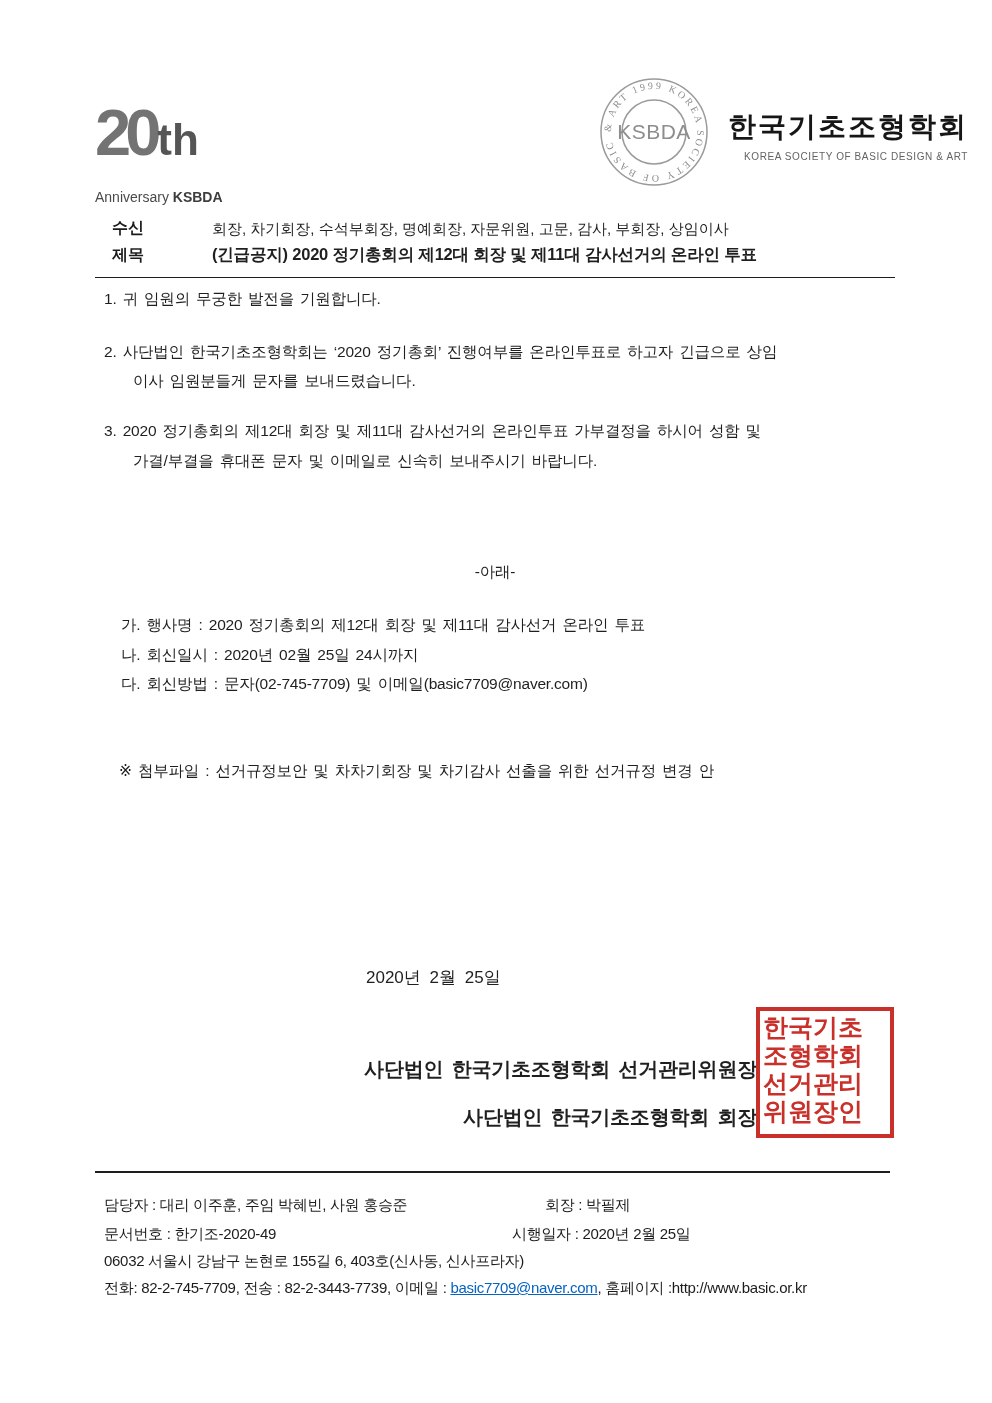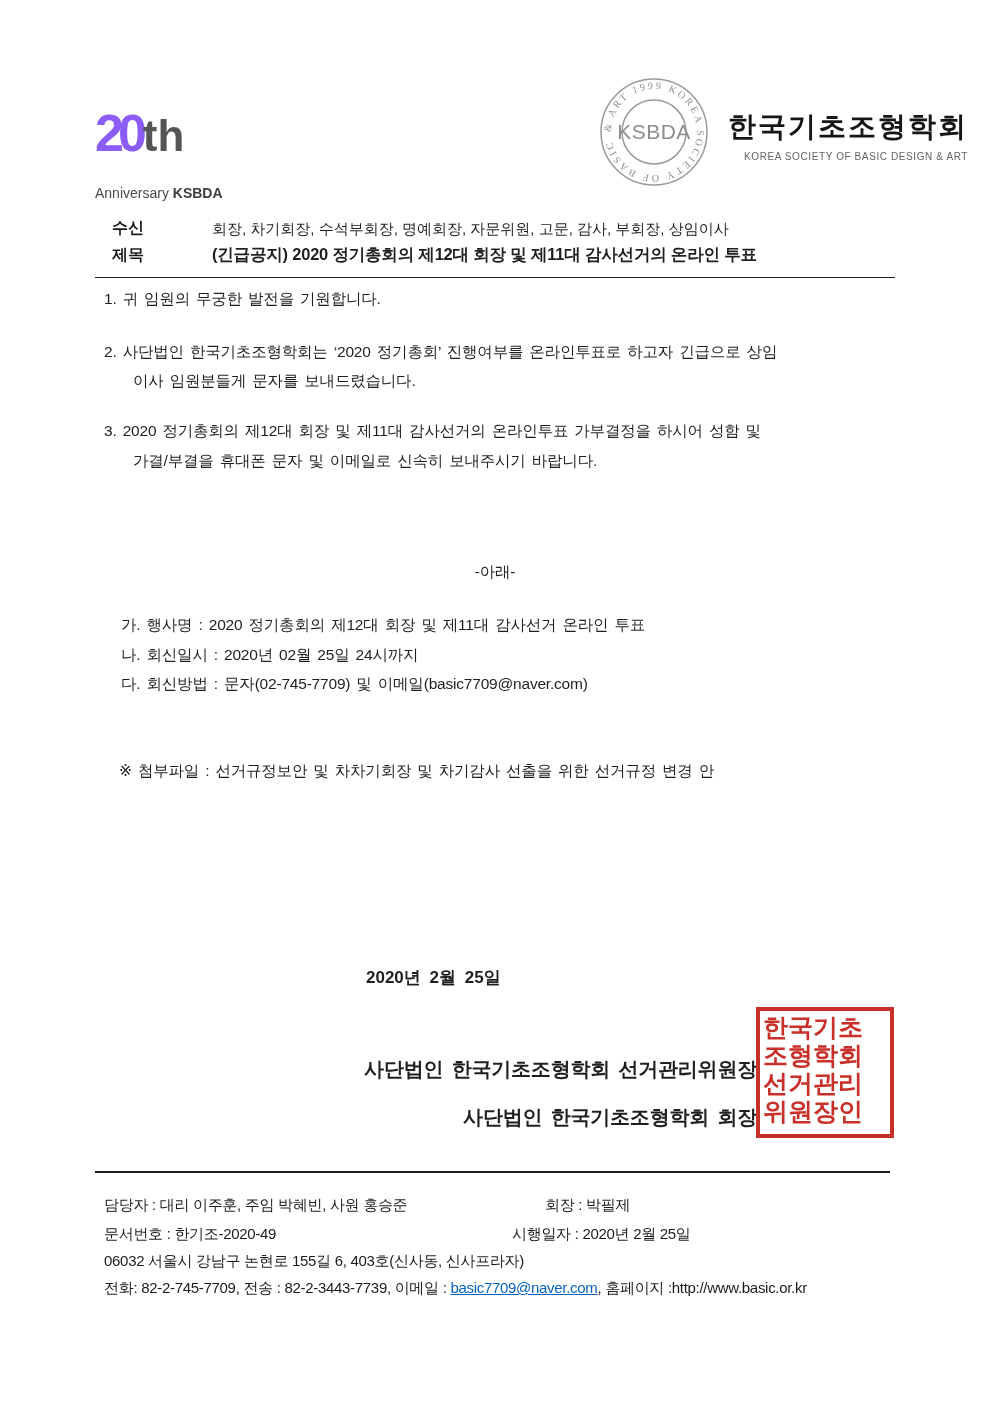--- a/index.html
+++ b/index.html
@@ -7,21 +7,21 @@
     position:relative; width:992px; height:1403px; margin:0 auto;
     background:#ffffff; overflow:hidden;
     font-family:"Liberation Sans","DejaVu Sans",sans-serif;
     color:#1f1f1f;
   }
   .abs { position:absolute; }
 
   
   .logo20 { left:95px; top:98px; width:150px; }
   .logo20-num { line-height:70px; white-space:nowrap; }
-  .logo20-big { font-size:52px; font-weight:800; color:#8b5cf6; letter-spacing:-6px; }
+  .logo20-big { font-size:65px; font-weight:800; color:#737373; letter-spacing:-6px; }
   .logo20-small { font-size:44px; font-weight:800; color:#555555; margin-left:2px; }
   .logo20-cap { margin-top:4px; font-size:14px; color:#4a4a4a; letter-spacing:0; white-space:nowrap; }
   .logo20-cap .b { font-weight:700; color:#3d3d3d; }
 
   
   .org-logo { left:598px; top:76px; display:flex; align-items:flex-start; }
   .ring-text { font-size:10px; letter-spacing:2.5px; fill:#8d8d8d; font-family:"Liberation Serif","DejaVu Serif",serif; }
   .ring-center { font-size:21px; fill:#8d8d8d; letter-spacing:0.5px; font-family:"Liberation Sans",sans-serif; }
   .org-names { margin-left:18px; margin-top:32px; }
   .org-kr { font-size:28px; font-weight:700; color:#161616; letter-spacing:2px; white-space:nowrap; }
@@ -32,21 +32,21 @@
   .meta-value { font-size:15px; color:#1f1f1f; white-space:nowrap; }
   .subject-value { font-size:16.5px; font-weight:700; white-space:nowrap; letter-spacing:-0.2px; }
 
   .rule { background:#1d1d1d; }
 
   
   .body-line { font-size:15.5px; color:#1f1f1f; white-space:nowrap; word-spacing:2px; letter-spacing:-0.2px; }
   .center800 { left:95px; width:800px; text-align:center; }
 
   
-  .date-line { font-size:17px; word-spacing:4px;font-weight:bold; }
+  .date-line { font-size:17px; word-spacing:4px; }
   .sig-line { left:95px; width:662px; text-align:right; font-size:20px; font-weight:700; white-space:nowrap; word-spacing:3px; letter-spacing:-0.2px;margin-top:20px; }
   .seal {
     left:756px; top:1007px; width:124px; height:119px;
     border:4px solid #c9302a; padding:2px 3px;
     display:flex; flex-direction:column; justify-content:flex-start;
   }
   .seal-row {
     display:flex; justify-content:space-between;
     font-size:25px; line-height:28px; font-weight:700; color:#c9302a;
   }

